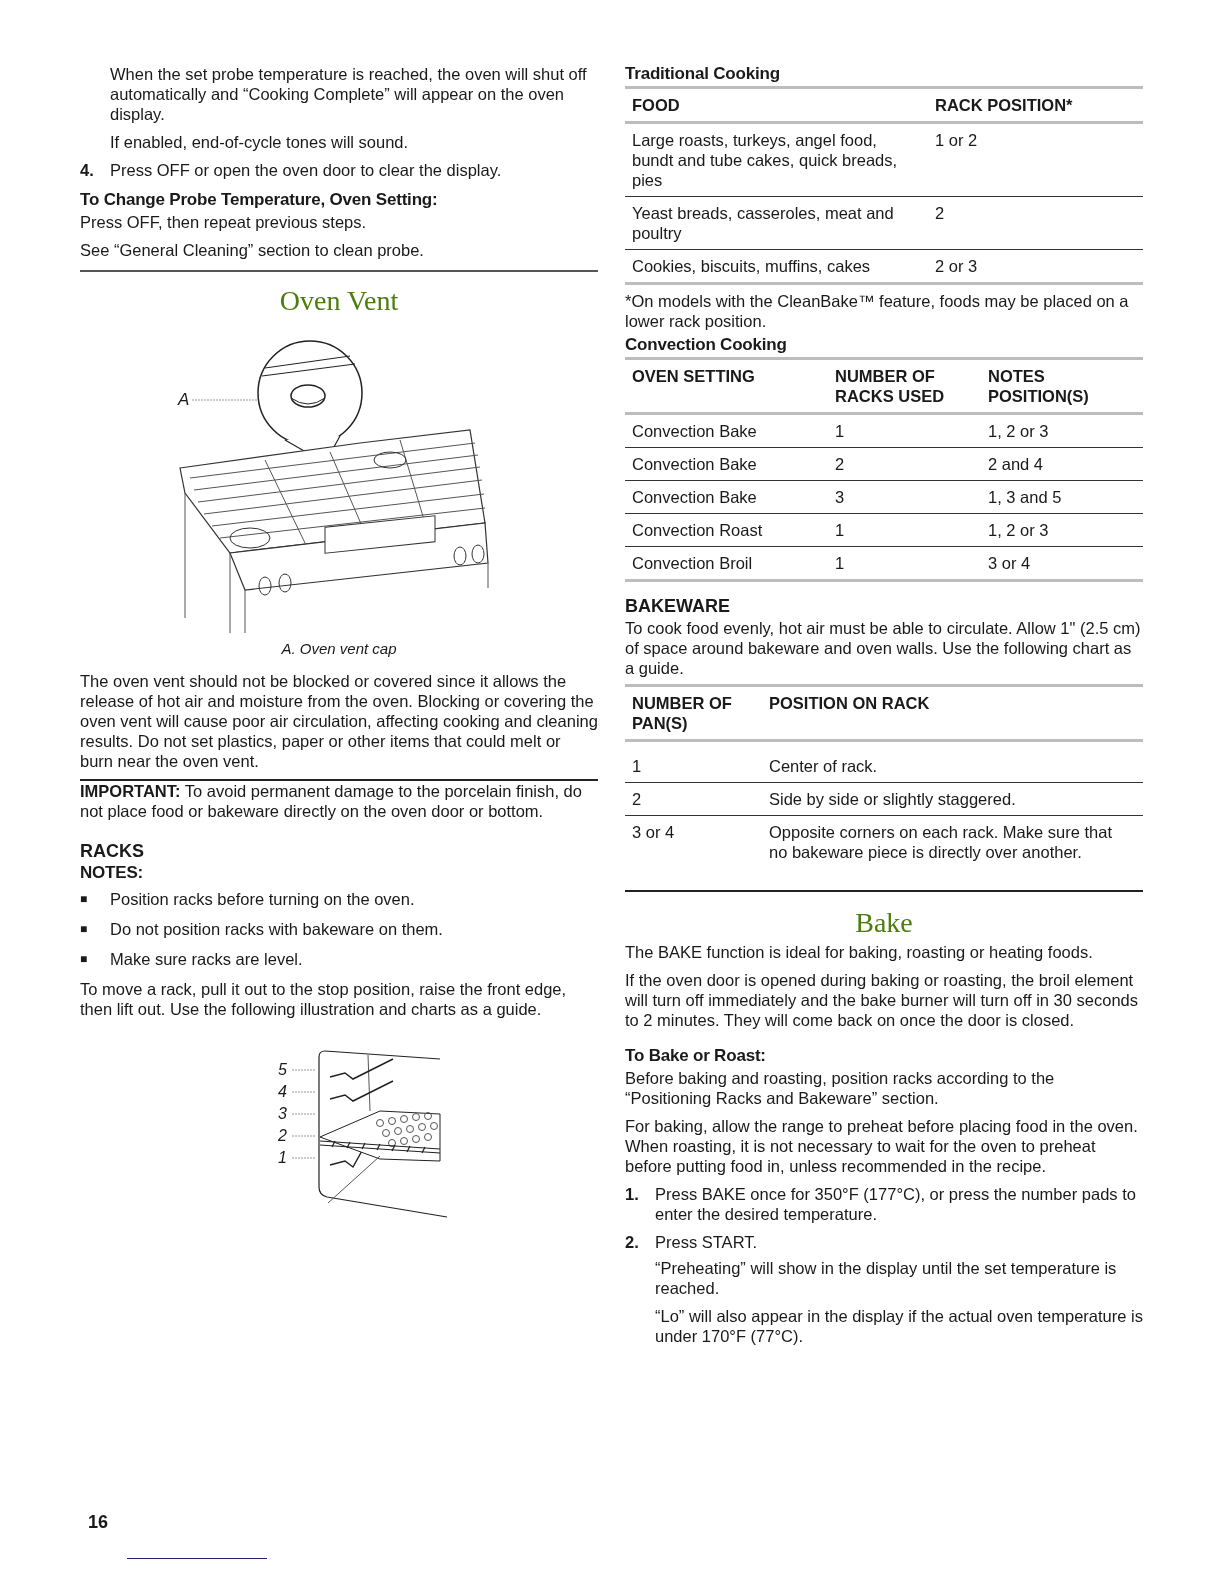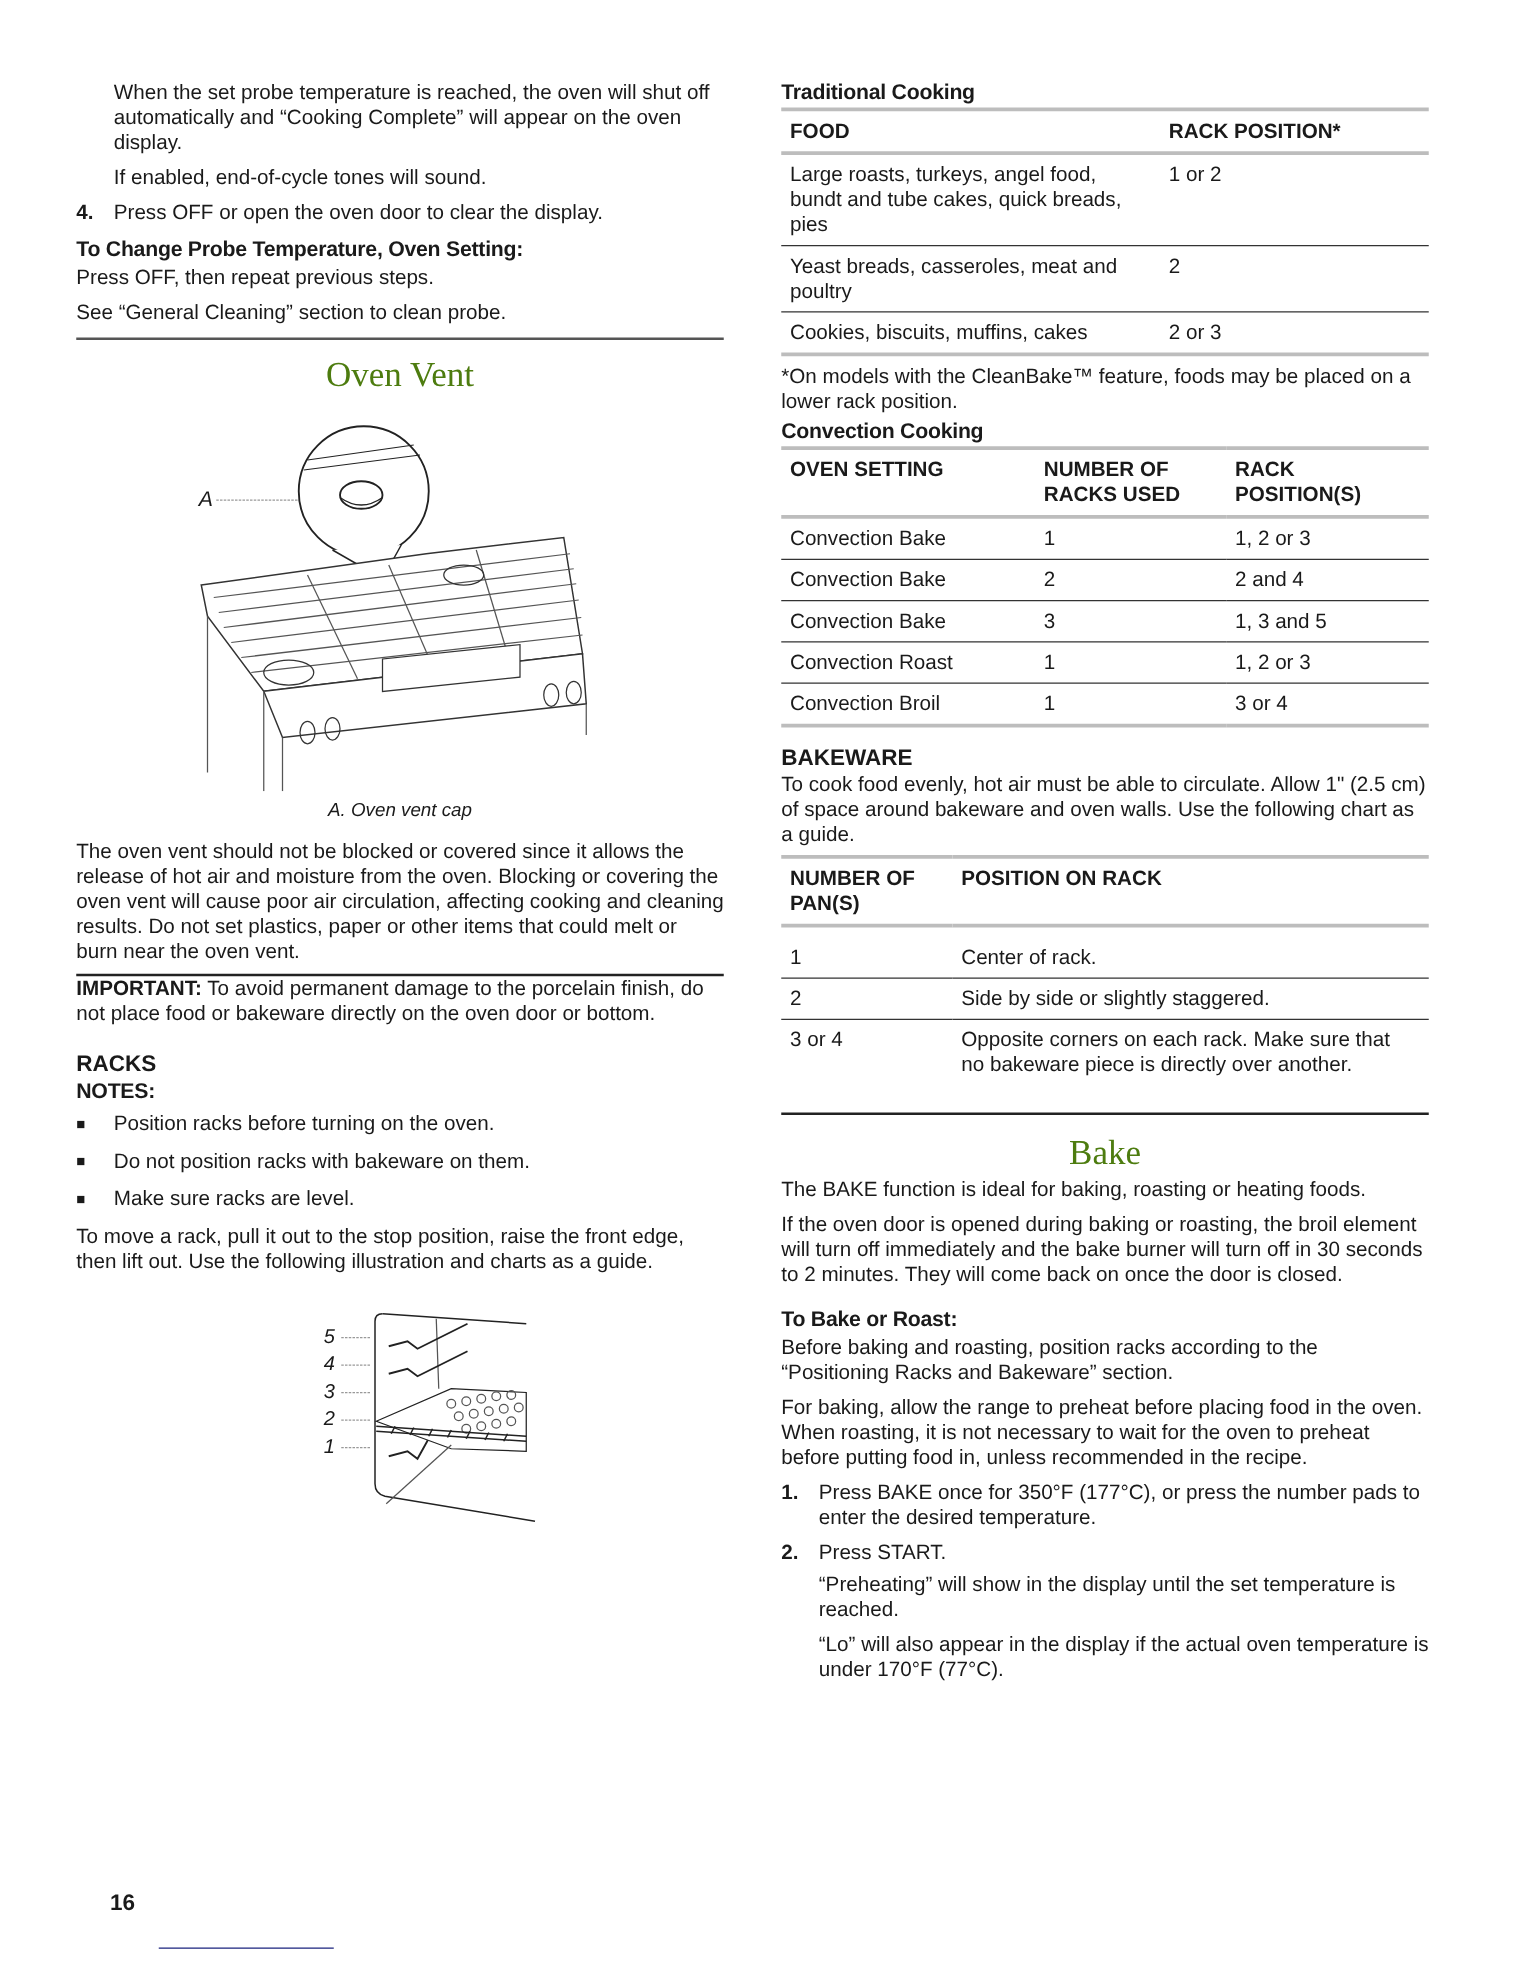--- a/index.html
+++ b/index.html
@@ -1,19 +1,19 @@
 <!DOCTYPE html>
 <html><head>
 <meta charset="utf-8">
 <style>
   html, body { margin: 0; padding: 0; background: #ffffff; }
   body { width: 1224px; height: 1584px; position: relative; overflow: hidden;
          font-family: "Liberation Sans", sans-serif; color: #1a1a1a; font-size: 16.5px; line-height: 20px; }
   .col { position: absolute; top: 64px; width: 518px; }
-  .col-left { left: 61px; }
+  .col-left { left: 80px; }
   .col-right { left: 625px; }
   p { margin: 0 0 8px 0; }
   .indent { padding-left: 30px; }
   .step { display: flex; margin: 0 0 8px 0; }
   .step .num { width: 30px; flex: none; font-weight: bold; }
   .h-bold { font-weight: bold; font-size: 17px; margin: 10px 0 2px 0; letter-spacing: -0.2px; }
   .h-caps { font-weight: bold; font-size: 18px; margin: 14px 0 2px 0; }
   .section-title { font-family: "Liberation Serif", serif; color: #4d7c0f; font-size: 28px; text-align: center;
                    line-height: 34px; margin: 12px 0 10px 0; }
   .rule { border-top: 2px solid #555; margin: 10px 0 0 0; }
@@ -192,21 +192,21 @@
     </tbody>
   </table>
   <p class="note">*On models with the CleanBake™ feature, foods may be placed on a lower rack position.</p>
 
   <div class="h-bold" style="margin-top:2px;">Convection Cooking</div>
   <table>
     <thead>
       <tr class="t-top t-head-bottom">
         <th style="width:190px;">OVEN SETTING</th>
         <th style="width:140px;">NUMBER OF RACKS USED</th>
-        <th>RACK POSITION(S)</th>
+        <th>NOTES POSITION(S)</th>
       </tr>
     </thead>
     <tbody>
       <tr class="t-row">
         <td>Convection Bake</td>
         <td>1</td>
         <td>1, 2 or 3</td>
       </tr>
       <tr class="t-row">
         <td>Convection Bake</td>

